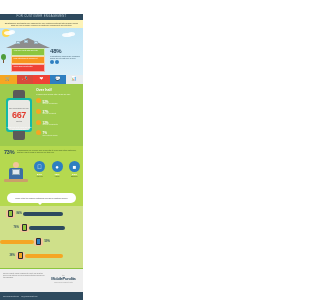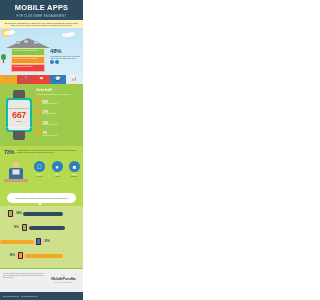--- a/index.html
+++ b/index.html
@@ -277,23 +277,20 @@
     background:#2e4a5e; display:flex; align-items:center; padding:0 3px;
     gap:2px;
   }
   .fb-item { font-size:1.5px; color:#cfdbe3; white-space:nowrap; }
 </style>
 </head>
 <body>
 
 <div class="page">
 
-  <div class="header">
-    <div class="header-title">MOBILE APPS</div>
-  </div>
   <div class="subhead">
     <div class="subhead-text">FOR CUSTOMER ENGAGEMENT</div>
   </div>
 
   <div class="intro">
     <div class="intro-text">Smartphones and tablets have changed the way customers interact with brands. Mobile apps are now a primary channel for customer engagement and retention.</div>
   </div>
 
   <div class="sky">
     <div class="sun"></div>

